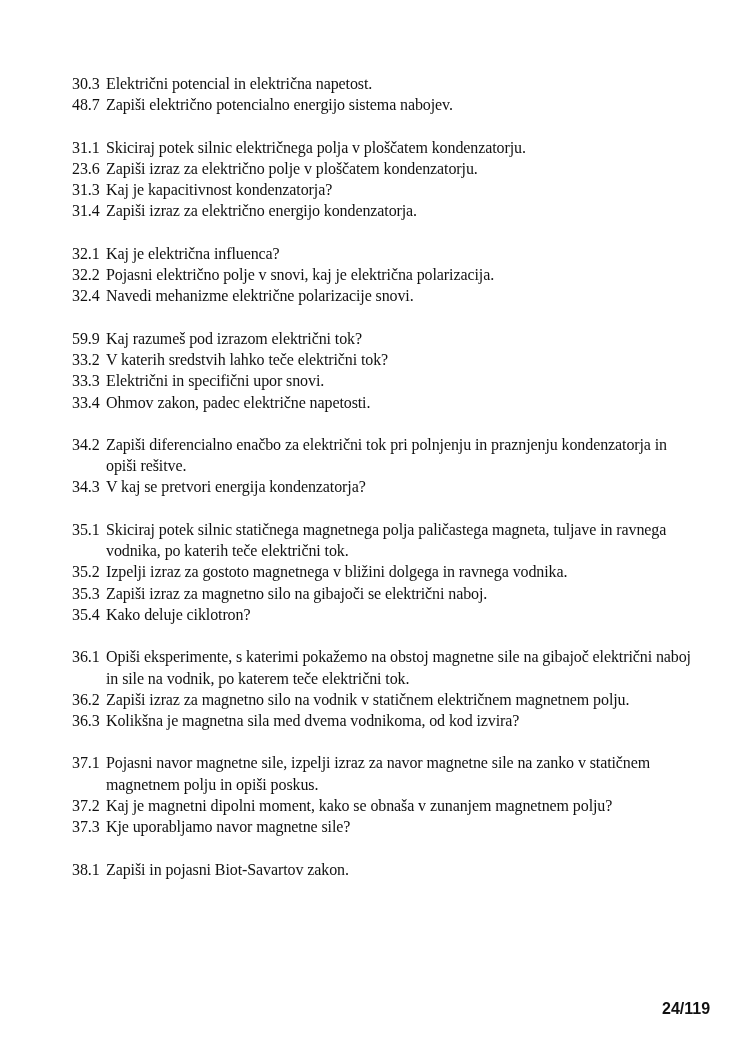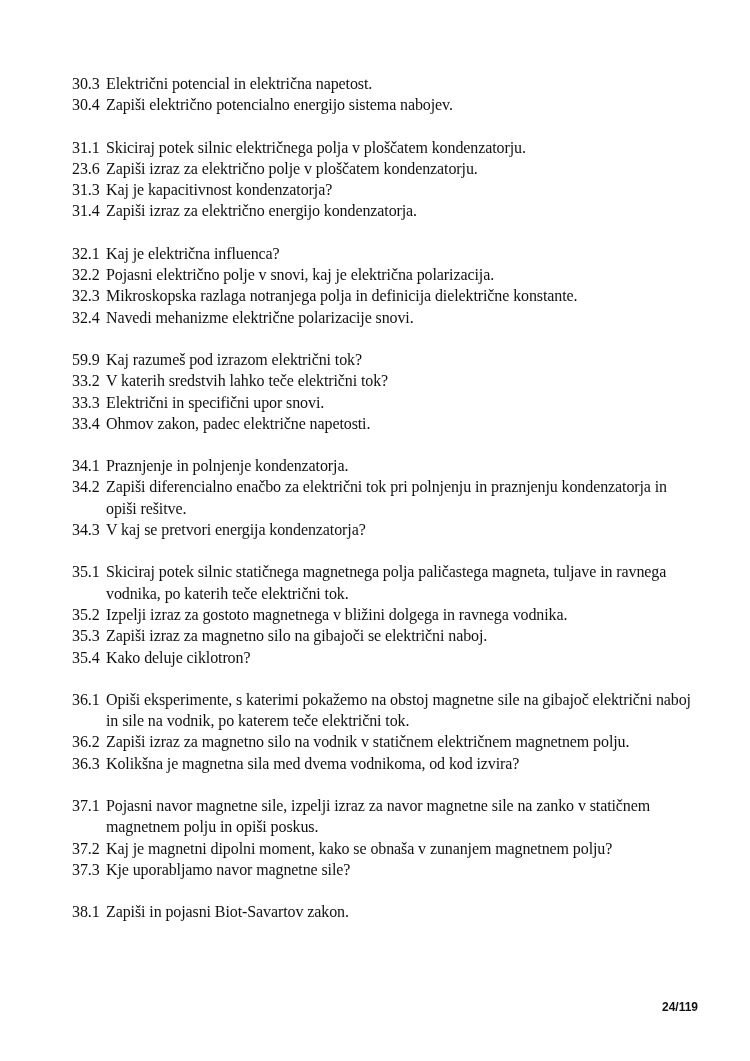--- a/index.html
+++ b/index.html
@@ -4,33 +4,33 @@
 <style>
   html, body { margin:0; padding:0; background:#ffffff; }
   body { width:750px; height:1061px; position:relative; overflow:hidden;
          font-family:"Liberation Serif", "DejaVu Serif", serif; color:#111; }
   .page { position:absolute; left:72px; top:73px; width:620px; }
   .section { margin:0 0 21px 0; }
   .q { display:flex; font-size:16px; font-weight:normal; line-height:21.3px; letter-spacing:-0.1px; }
   .num { width:34px; flex:0 0 34px; }
   .txt { flex:1; }
   .footer { position:absolute; left:662px; top:1000px; font-family:"Liberation Sans", sans-serif;
-            font-weight:bold; font-size:12px; color:#111; }
+            font-weight:bold; font-size:16px; color:#111; }
 </style>
 </head>
 <body>
 
 <div class="page" id="page">
     <div class="section">
       <div class="q">
         <span class="num">30.3</span>
         <span class="txt">Električni potencial in električna napetost.</span>
       </div>
       <div class="q">
-        <span class="num">30.4</span>
+        <span class="num">48.7</span>
         <span class="txt">Zapiši električno potencialno energijo sistema nabojev.</span>
       </div>
     </div>
     <div class="section">
       <div class="q">
         <span class="num">31.1</span>
         <span class="txt">Skiciraj potek silnic električnega polja v ploščatem kondenzatorju.</span>
       </div>
       <div class="q">
         <span class="num">23.6</span>
@@ -48,24 +48,20 @@
     <div class="section">
       <div class="q">
         <span class="num">32.1</span>
         <span class="txt">Kaj je električna influenca?</span>
       </div>
       <div class="q">
         <span class="num">32.2</span>
         <span class="txt">Pojasni električno polje v snovi, kaj je električna polarizacija.</span>
       </div>
       <div class="q">
-        <span class="num">32.3</span>
-        <span class="txt">Mikroskopska razlaga notranjega polja in definicija dielektrične konstante.</span>
-      </div>
-      <div class="q">
         <span class="num">32.4</span>
         <span class="txt">Navedi mehanizme električne polarizacije snovi.</span>
       </div>
     </div>
     <div class="section">
       <div class="q">
         <span class="num">59.9</span>
         <span class="txt">Kaj razumeš pod izrazom električni tok?</span>
       </div>
       <div class="q">
@@ -75,24 +71,20 @@
       <div class="q">
         <span class="num">33.3</span>
         <span class="txt">Električni in specifični upor snovi.</span>
       </div>
       <div class="q">
         <span class="num">33.4</span>
         <span class="txt">Ohmov zakon, padec električne napetosti.</span>
       </div>
     </div>
     <div class="section">
-      <div class="q">
-        <span class="num">34.1</span>
-        <span class="txt">Praznjenje in polnjenje kondenzatorja.</span>
-      </div>
       <div class="q">
         <span class="num">34.2</span>
         <span class="txt">Zapiši diferencialno enačbo za električni tok pri polnjenju in praznjenju kondenzatorja in opiši rešitve.</span>
       </div>
       <div class="q">
         <span class="num">34.3</span>
         <span class="txt">V kaj se pretvori energija kondenzatorja?</span>
       </div>
     </div>
     <div class="section">

